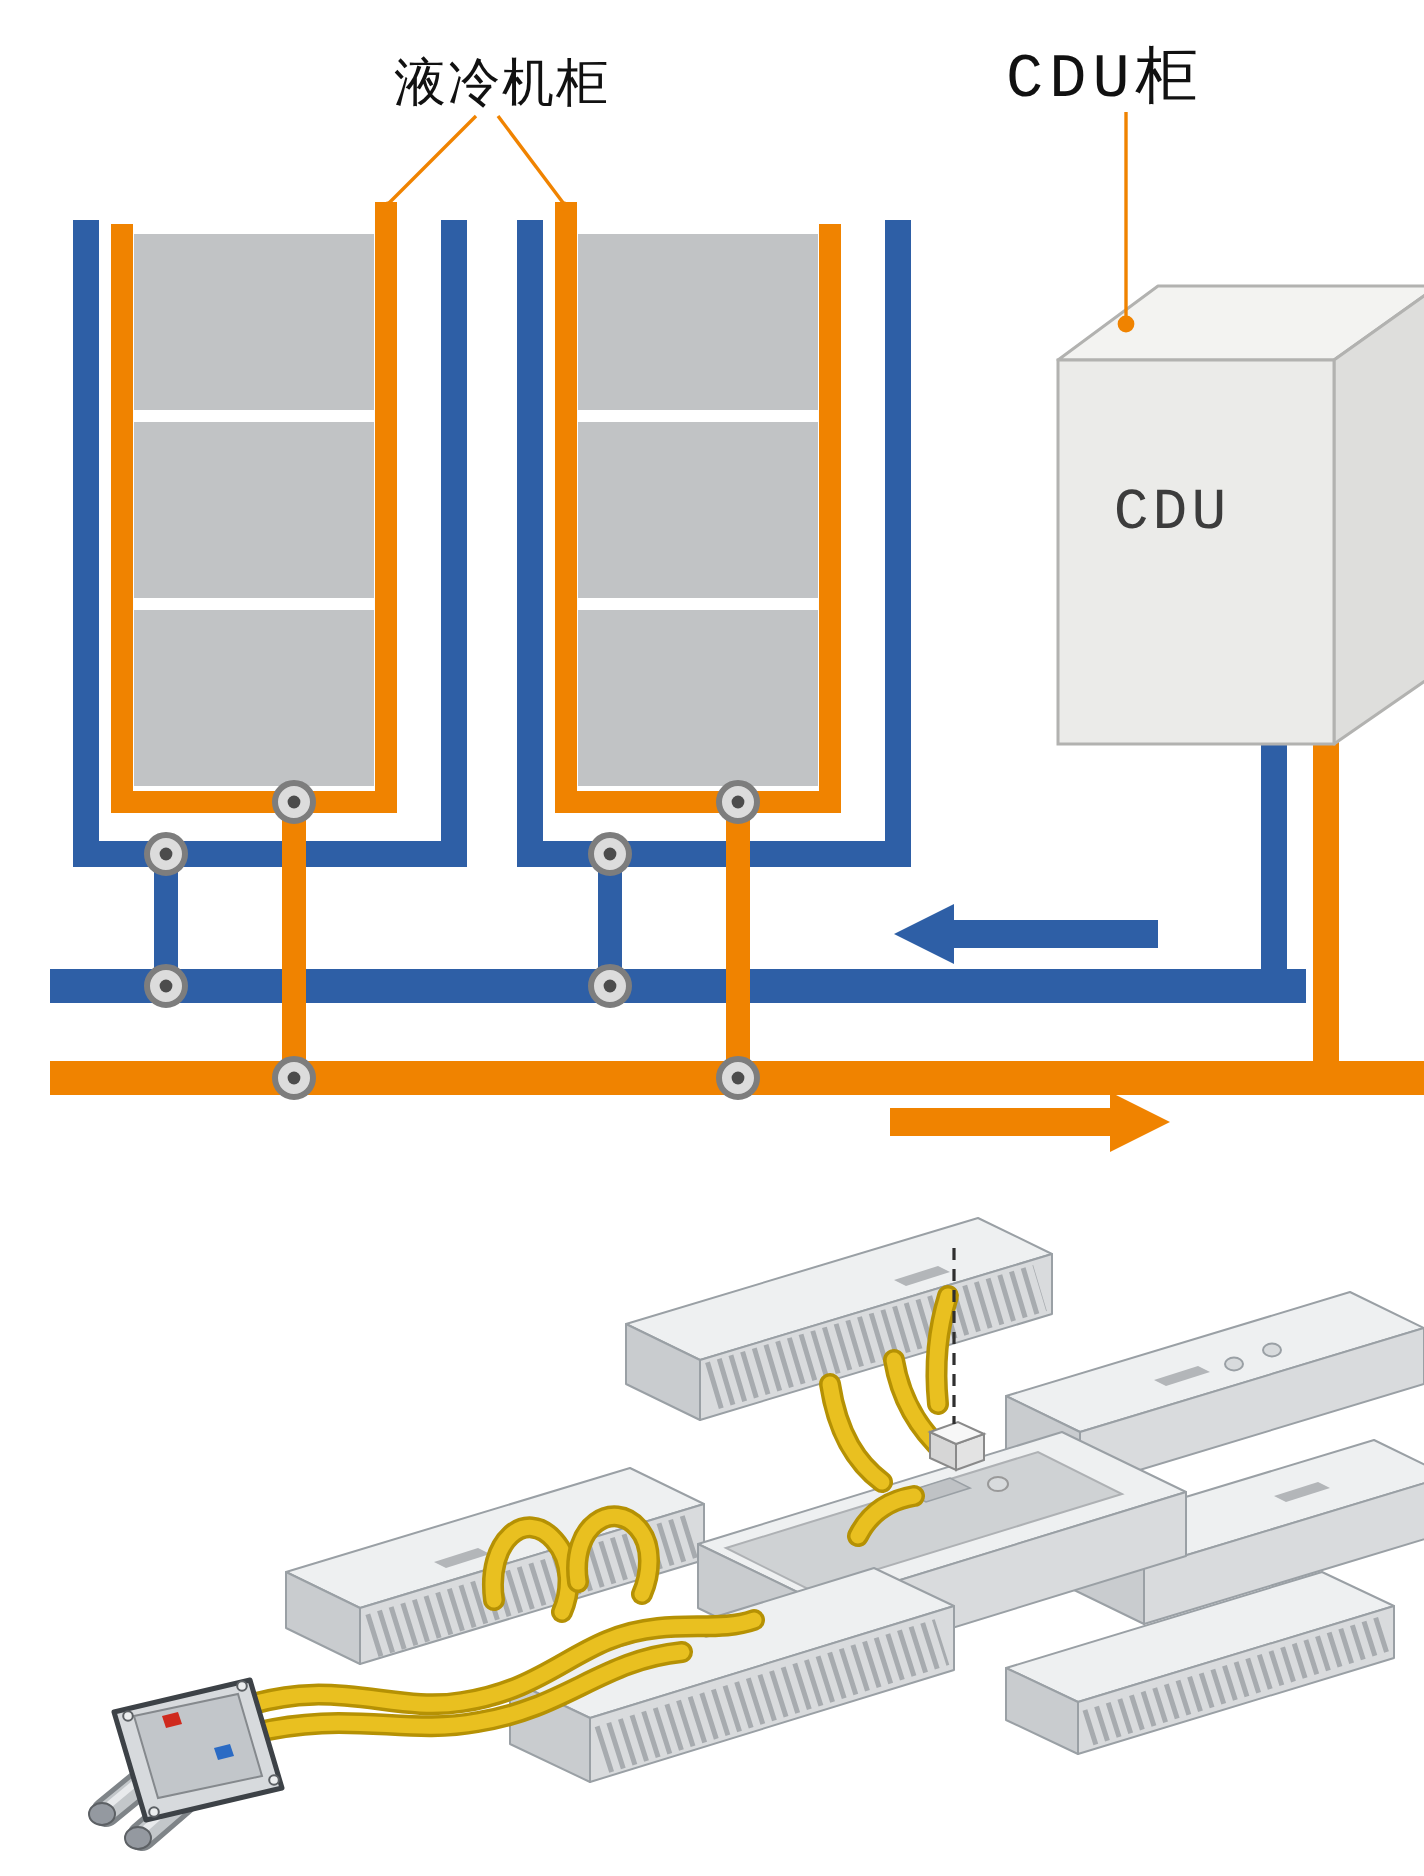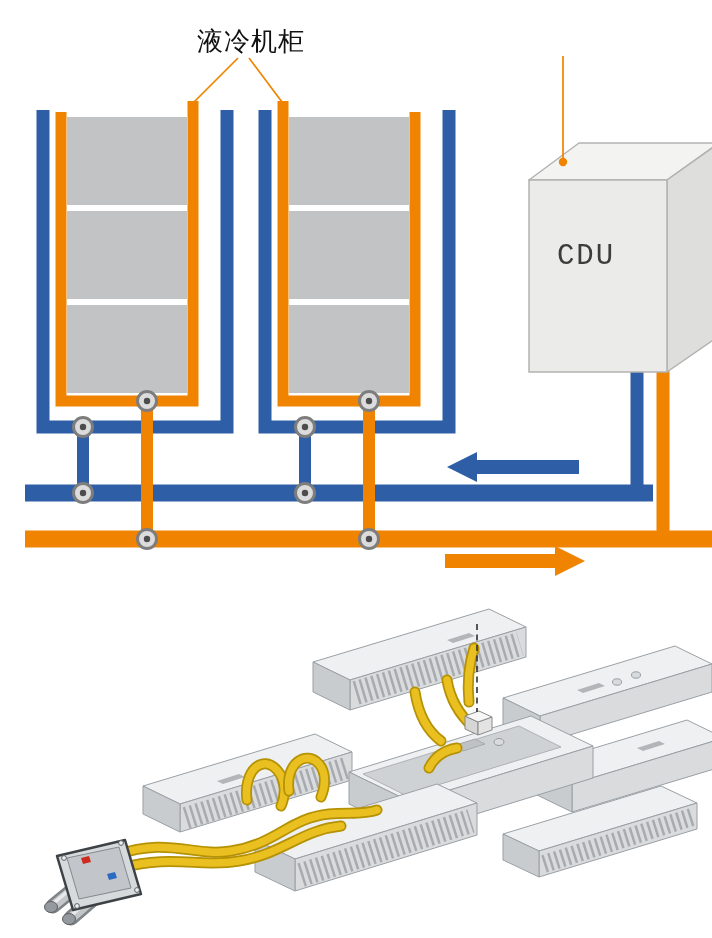--- a/index.html
+++ b/index.html
@@ -247,15 +247,16 @@
       <circle cx="47" cy="858" r="2.4" fill="#eceeef" stroke="#5c6064"></circle>
       <circle cx="104" cy="843" r="2.4" fill="#eceeef" stroke="#5c6064"></circle>
       <circle cx="120" cy="890" r="2.4" fill="#eceeef" stroke="#5c6064"></circle>
       <circle cx="60" cy="906" r="2.4" fill="#eceeef" stroke="#5c6064"></circle>
     </g>
 
   </g>
 </svg>
 
 <div class="label" id="lbl-cabinet">液冷机柜</div>
+<div class="label" id="lbl-cdu-cab">CDU柜</div>
 <div class="label" id="lbl-cdu">CDU</div>
 
 </div>
 
 </body></html>

